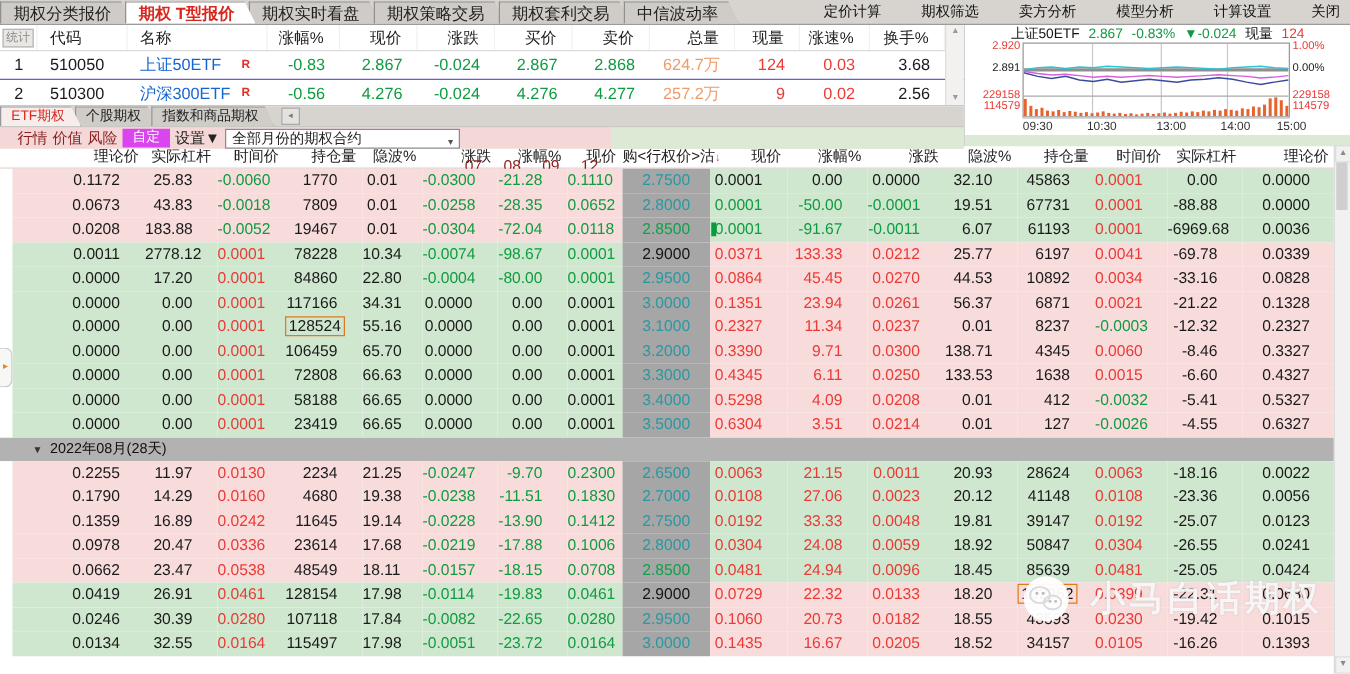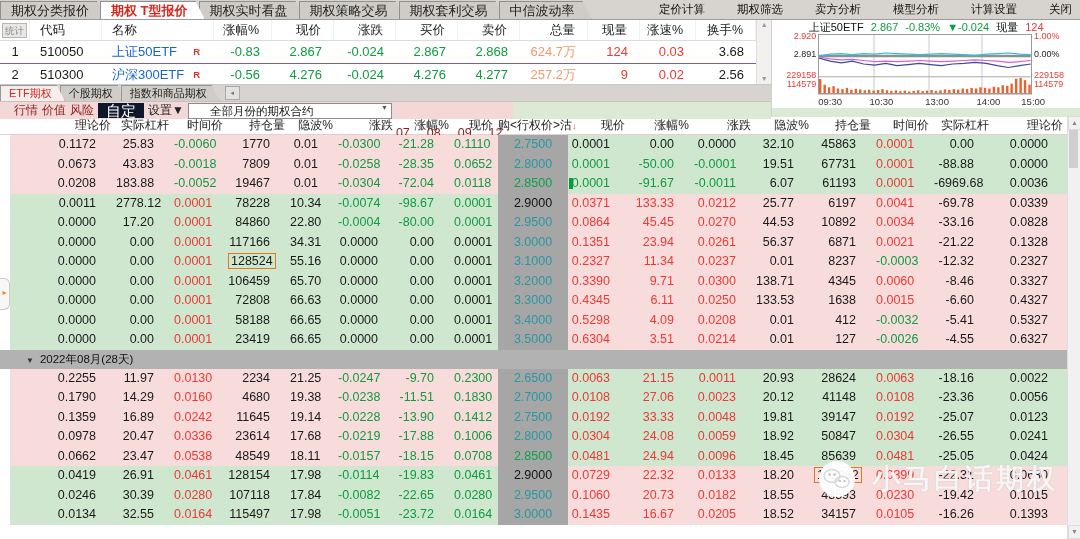--- a/index.html
+++ b/index.html
@@ -42,24 +42,24 @@
   
   .subtabs{height:16px;background:#d7d4cf;display:flex;align-items:center;border-bottom:1px solid #c5c2bd;}
   .stab{height:15px;line-height:15px;padding:0 12px 0 8px;background:#d0cdc8;font-size:11px;color:#222;
     clip-path:polygon(0 0,calc(100% - 8px) 0,100% 100%,0 100%);margin-right:-5px;border:1px solid #979797;border-bottom:none;}
   .stab.active{background:#f8eded;color:#d8281e;z-index:2;}
   .ststub{width:13px;height:12px;margin:0 0 1px 10px;background:#e4e2de;border:1px solid #aaa;
     font-size:7px;color:#777;text-align:center;line-height:11px;}
   .filterbar{height:17px;background:#f4d7d7;display:flex;align-items:center;gap:4px;padding-left:14px;
     font-size:12px;color:#8a1f1f;}
   .fitem{cursor:default;}
-  .fbtn{background:#0f172a;color:#fff;padding:0 8px;height:15px;line-height:15px;font-size:15px;}
+  .fbtn{background:#d946ef;color:#fff;padding:0 8px;height:15px;line-height:15px;font-size:11px;}
   .fset{color:#222;}
   .fdrop{width:178px;height:14px;background:#fff;border:1px solid #8c8c8c;color:#222;font-size:11.5px;
-    display:flex;align-items:flex-start;justify-content:space-between;padding:0 3px 0 21px;}
+    display:flex;align-items:flex-end;justify-content:space-between;padding:0 3px 0 5px;}
   .fdrop .caret{font-size:7px;color:#555;}
   .fmonths{display:flex;gap:17px;color:#8a1f1f;font-size:12.5px;margin-top:44px;}
   .fillend{flex:1;height:100%;background:#dcead5;margin-left:6px;}
 
   
   .chart{height:88px;position:relative;background:#fff;}
   .ctitle{height:14px;line-height:14px;display:flex;justify-content:center;gap:7px;font-size:11px;white-space:nowrap;}
   .ctitle .tk{color:#111;} .ctitle .tg{color:#0f9b40;} .ctitle .tr{color:#e93a35;}
   .cmid{position:relative;height:60px;}
   .cplot{position:absolute;left:46px;right:48px;top:0;bottom:0;border:1px solid #9a9a9a;}

